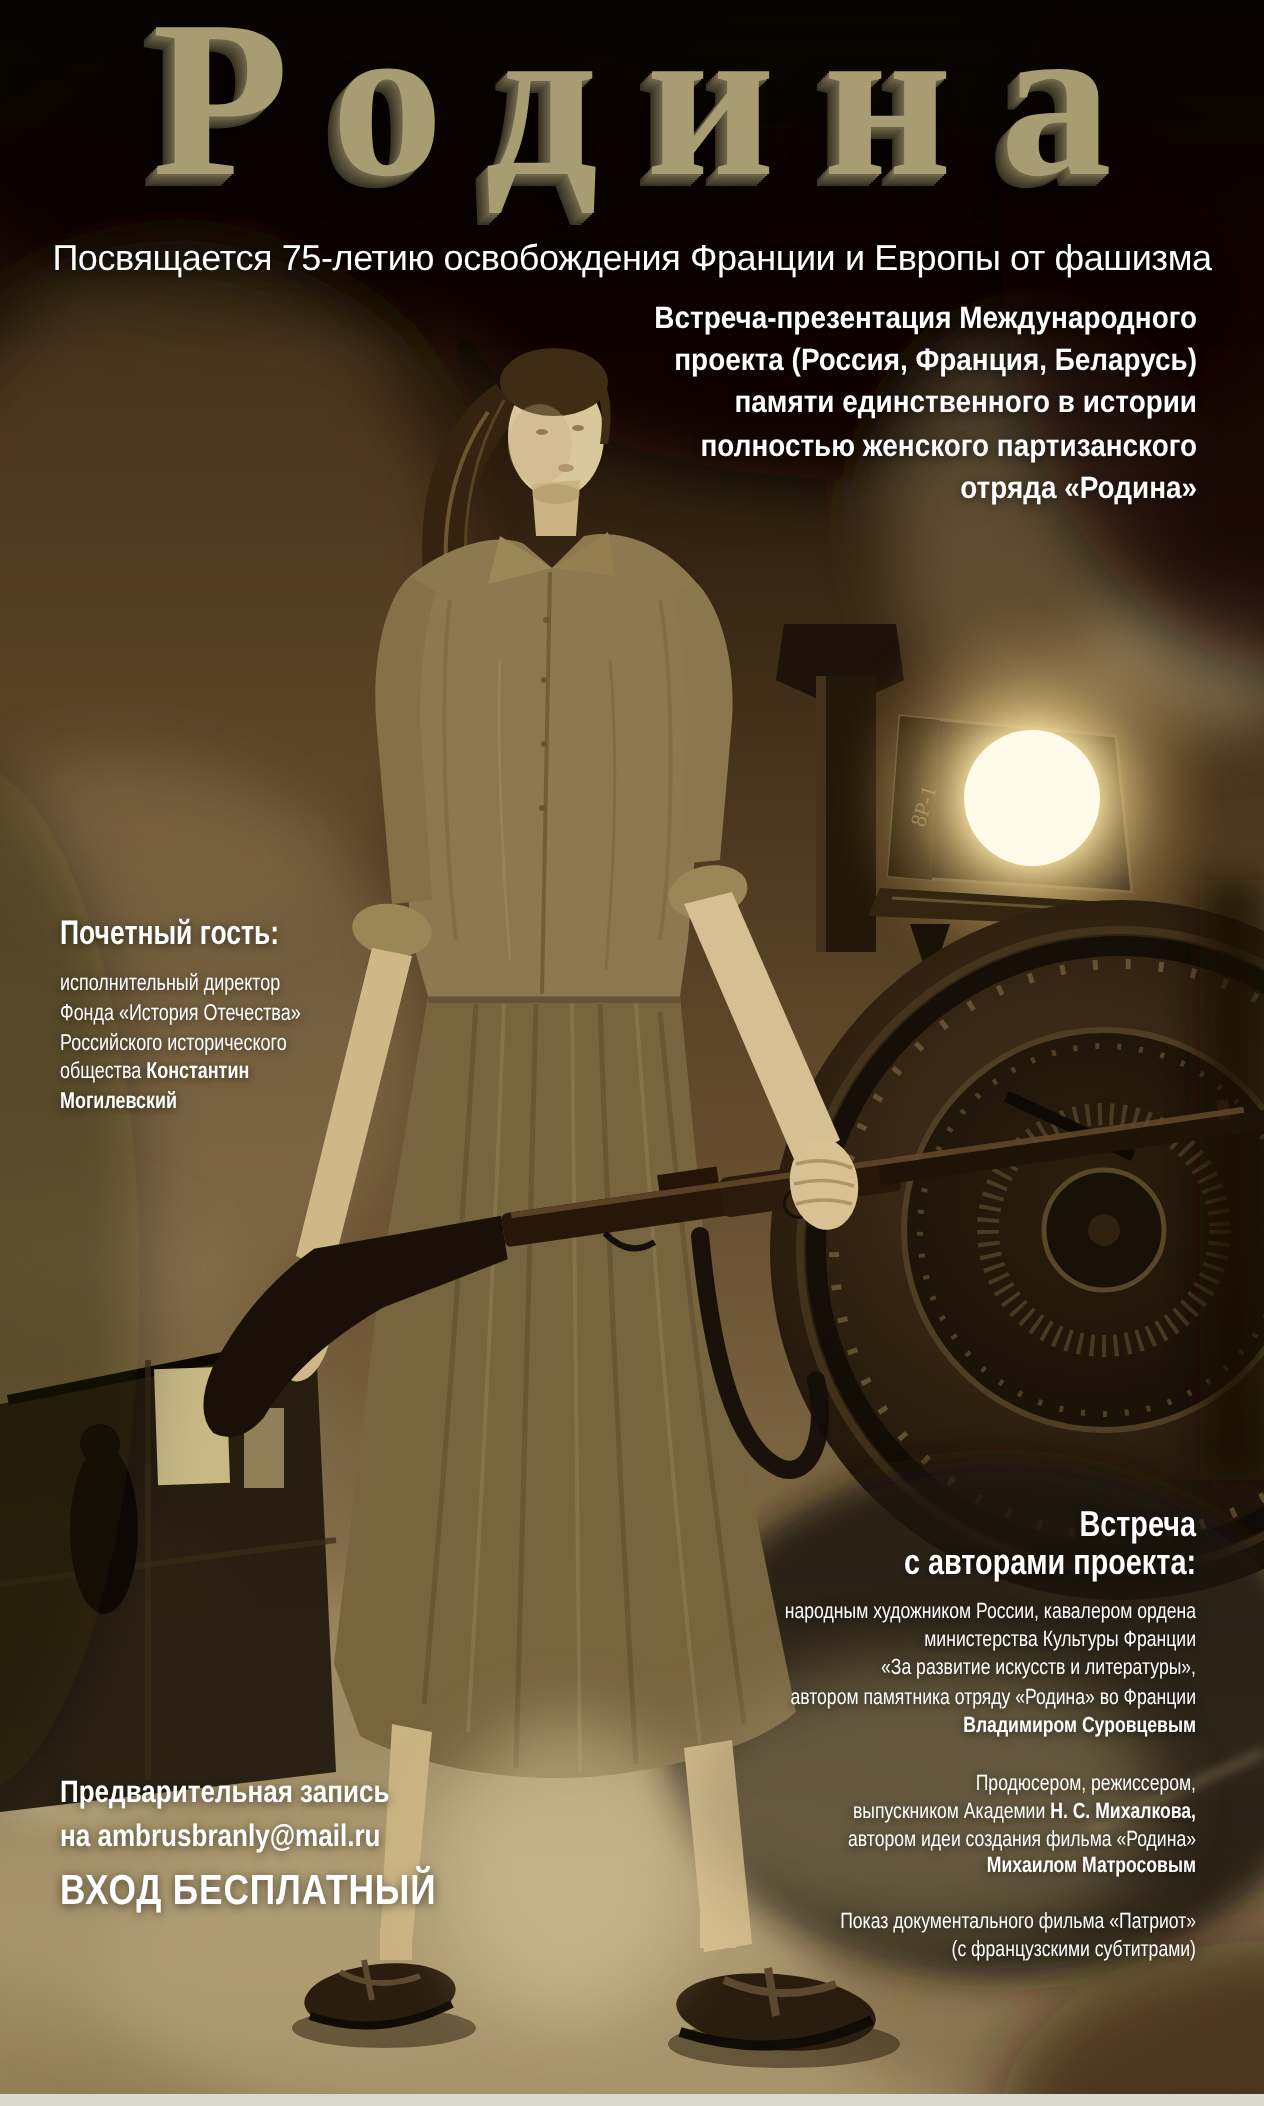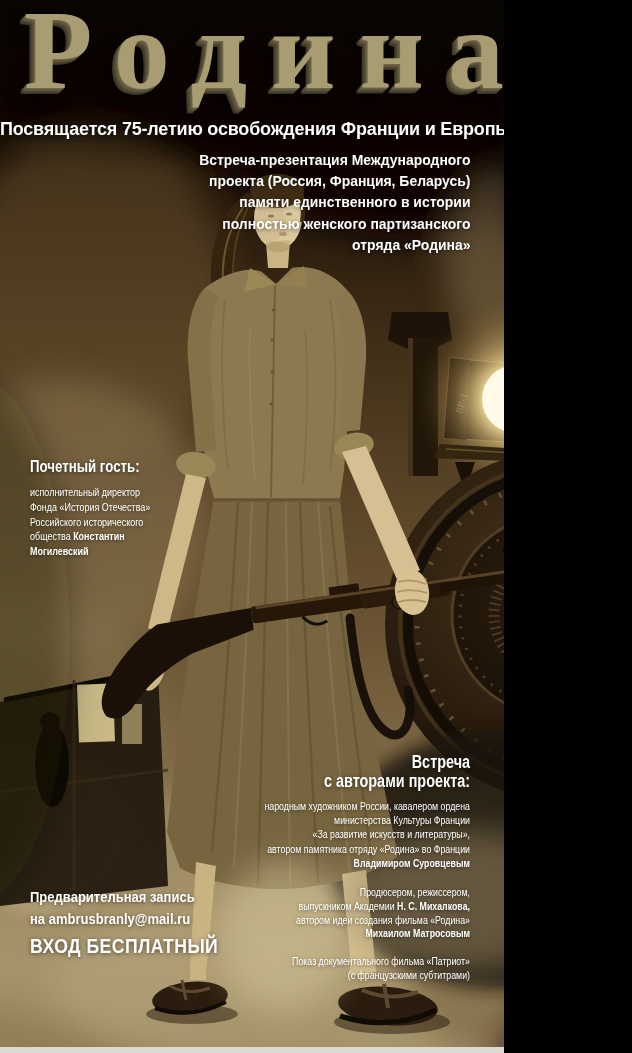--- a/index.html
+++ b/index.html
@@ -1,31 +1,31 @@
 <!DOCTYPE html>
 <html><head>
 <meta charset="utf-8">
 <style>
   html,body { margin:0; padding:0; background:#000; }
-  .poster { position:relative; width:504px; height:1053px; overflow:hidden;
+  .poster { position:relative; width:632px; height:1053px; overflow:hidden;
             background:#150d07; font-family:"Liberation Sans","DejaVu Sans",sans-serif;
             color:#ffffff; }
   svg.art { position:absolute; left:0; top:0; width:632px; height:1053px; }
   .txt { position:absolute; white-space:nowrap; text-shadow:0 1px 5px rgba(0,0,0,.55); }
 
   .title { left:0; right:0; top:-6px; text-align:center;
            font-family:"Liberation Serif","DejaVu Serif",serif; font-weight:bold;
            font-size:112px; line-height:1; letter-spacing:24px; padding-left:24px;
            color:#a89c72;
            text-shadow:-1px 1px 0 #6e6548,-2px 2px 0 #635a40,-3px 3px 0 #585039,
                        -4px 4px 0 #4e4732,-5px 5px 0 #443e2b,-6px 6px 0 #3a3524,
                        -9px 11px 14px rgba(0,0,0,.7); }
 
   .subtitle { left:0; right:0; top:119px; text-align:center; font-size:18px;
-              font-weight:bold; letter-spacing:-0.2px; }
+              font-weight:normal; letter-spacing:-0.2px; }
 
   .date { left:30px; top:136px; width:230px; height:290px; }
   .day  { position:absolute; left:0; top:-10px; font-size:112px; font-weight:bold;
           line-height:1; transform:scaleX(.78); transform-origin:left top; }
   .time { position:absolute; left:100px; top:11px; font-size:30px; font-weight:bold;
           transform:scaleX(.8); transform-origin:left top; }
   .rule { position:absolute; left:2px; width:86px; height:2px; background:#fff;
           box-shadow:0 1px 3px rgba(0,0,0,.5); }
   .rule1 { top:103px; } .rule2 { top:140px; }
   .month { position:absolute; left:1px; top:107px; font-size:29px; font-weight:bold;

